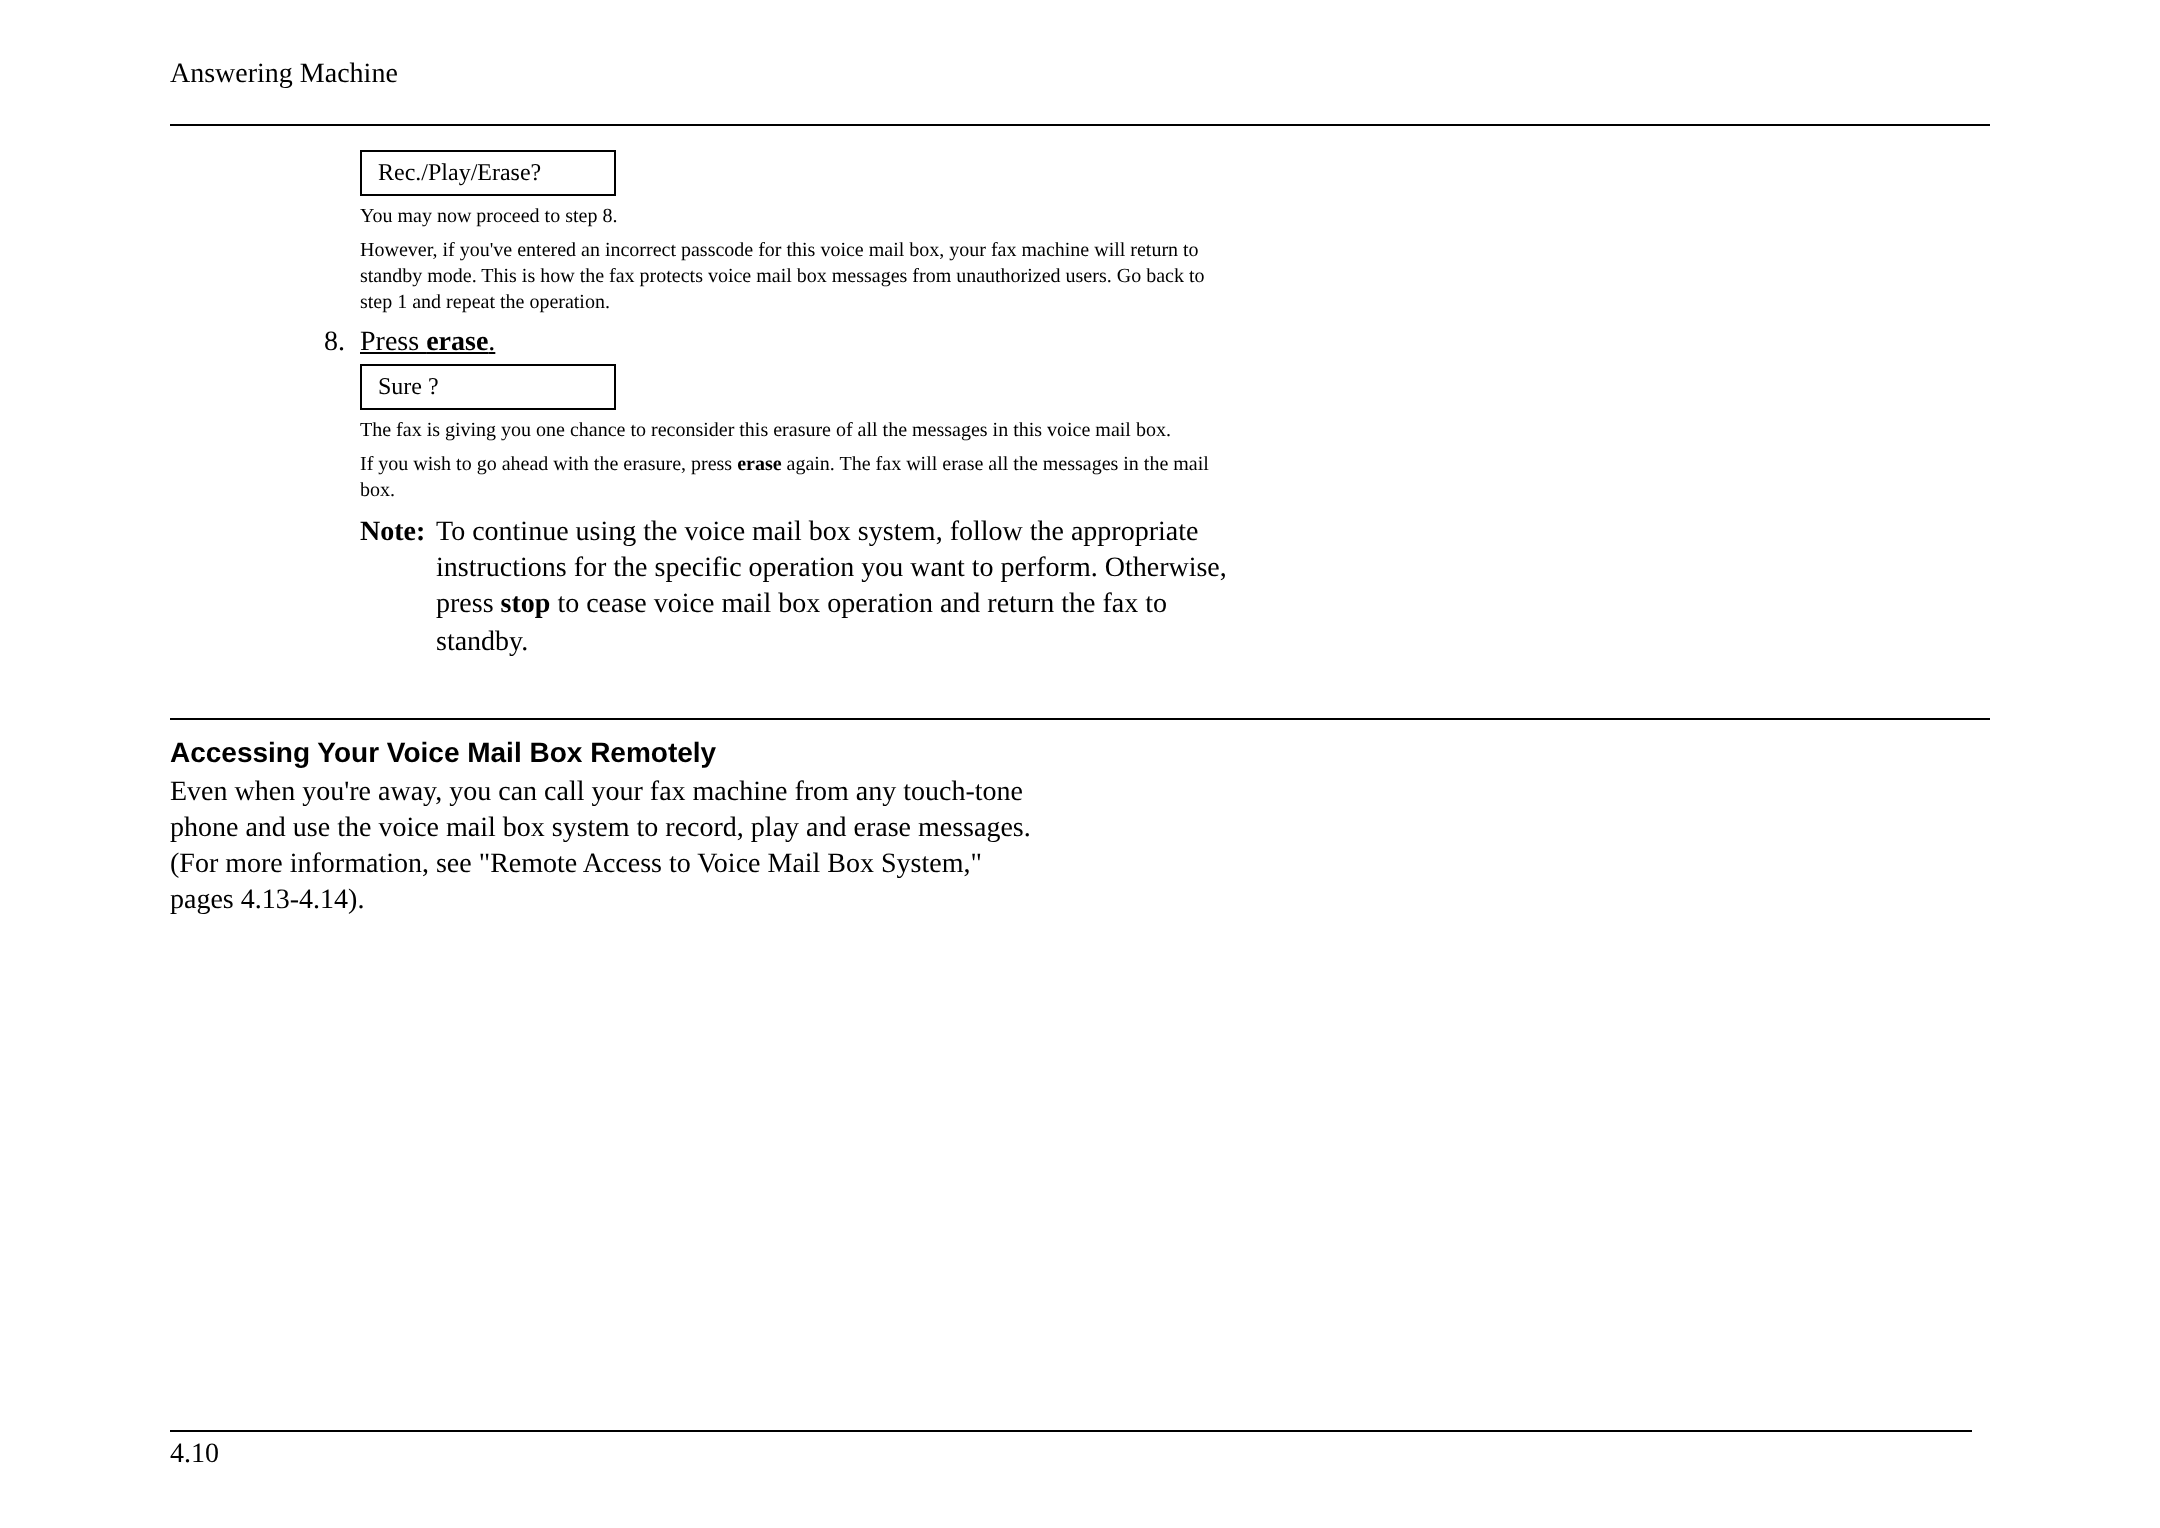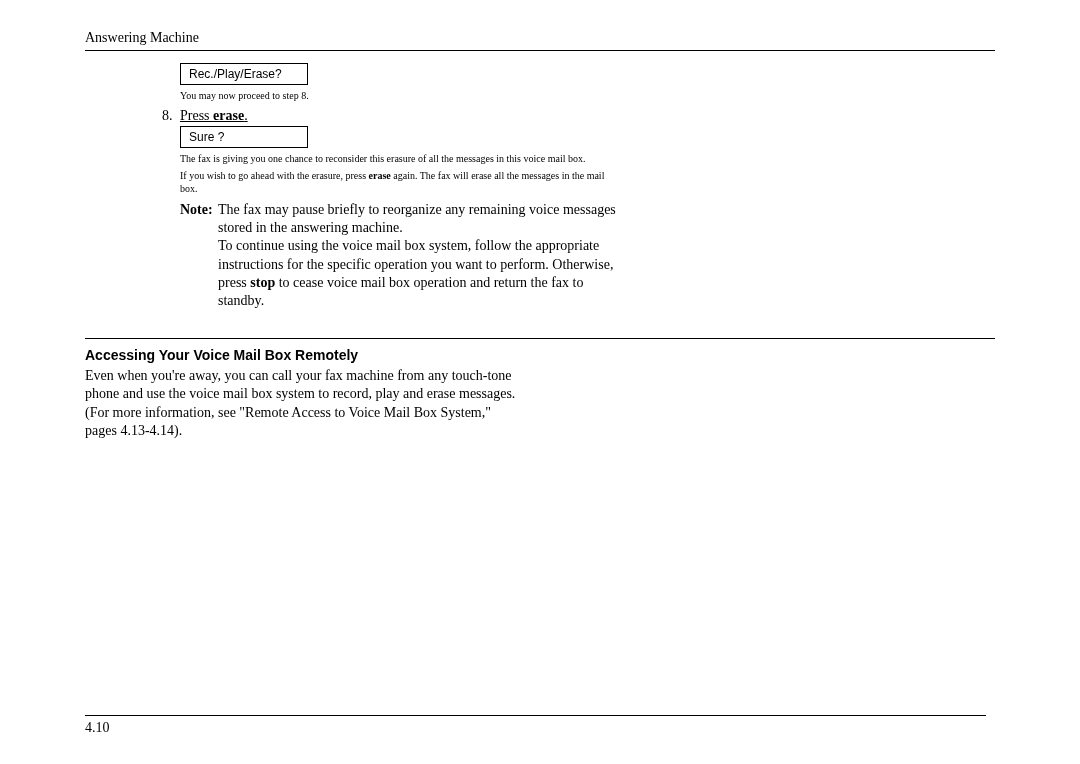--- a/index.html
+++ b/index.html
@@ -11,28 +11,28 @@
     width: 1080px;
     height: 764px;
     position: relative;
   }
   .page {
     padding: 30px 85px 0 85px;
   }
   .header-line {
     font-size: 14px;
     border-bottom: 1px solid #000;
-    padding-bottom: 4px;
+    padding-bottom: 16px;
     margin-bottom: 12px;
   }
   .indent-col {
     margin-left: 95px;
   }
   .display-box {
-    font-family: Liberation Sans, sans-serif;
+    font-family: Liberation Serif, serif;
     font-size: 12px;
     border: 1px solid #000;
     padding: 3px 8px;
     display: inline-block;
     min-width: 110px;
   }
   .body-text {
     font-size: 10px;
     line-height: 1.3;
     margin: 4px 0;
@@ -95,41 +95,41 @@
 </head>
 <body>
 
 <div class="page">
   <div class="header-line">Answering Machine</div>
 
   <div class="indent-col">
     <div class="display-box">Rec./Play/Erase?</div>
 
     <div class="body-text">You may now proceed to step 8.</div>
+    <div class="body-text">However, if you've entered an incorrect passcode for this voice mail box, your fax machine will return to standby mode. This is how the fax protects voice mail box messages from unauthorized users. Go back to step 1 and repeat the operation.</div>
 
     <div class="step-row">
       <div class="step-num">8.</div>
       <div class="step-text">
         <span>Press </span><b>erase</b><span>.</span>
       </div>
     </div>
 
     <div class="display-box">Sure ?</div>
 
     <div class="body-text">The fax is giving you one chance to reconsider this erasure of all the messages in this voice mail box.</div>
 
 
     <div class="body-text">
       <span>If you wish to go ahead with the erasure, press </span><b>erase</b><span> again. The fax will erase all the messages in the mail box.</span>
     </div>
 
     <div class="note-block">
       <div class="note-label">Note:</div>
       <div class="note-text">
-        <div>The fax may pause briefly to reorganize any remaining voice messages stored in the answering machine.</div>
         <div>
           <span>To continue using the voice mail box system, follow the appropriate instructions for the specific operation you want to perform. Otherwise, press </span><b>stop</b><span> to cease voice mail box operation and return the fax to standby.</span>
         </div>
       </div>
     </div>
   </div>
 
   <div class="section-divider"></div>
   <div class="section-heading">Accessing Your Voice Mail Box Remotely</div>
   <div class="section-intro">Even when you're away, you can call your fax machine from any touch-tone phone and use the voice mail box system to record, play and erase messages. (For more information, see "Remote Access to Voice Mail Box System," pages 4.13-4.14).</div>

